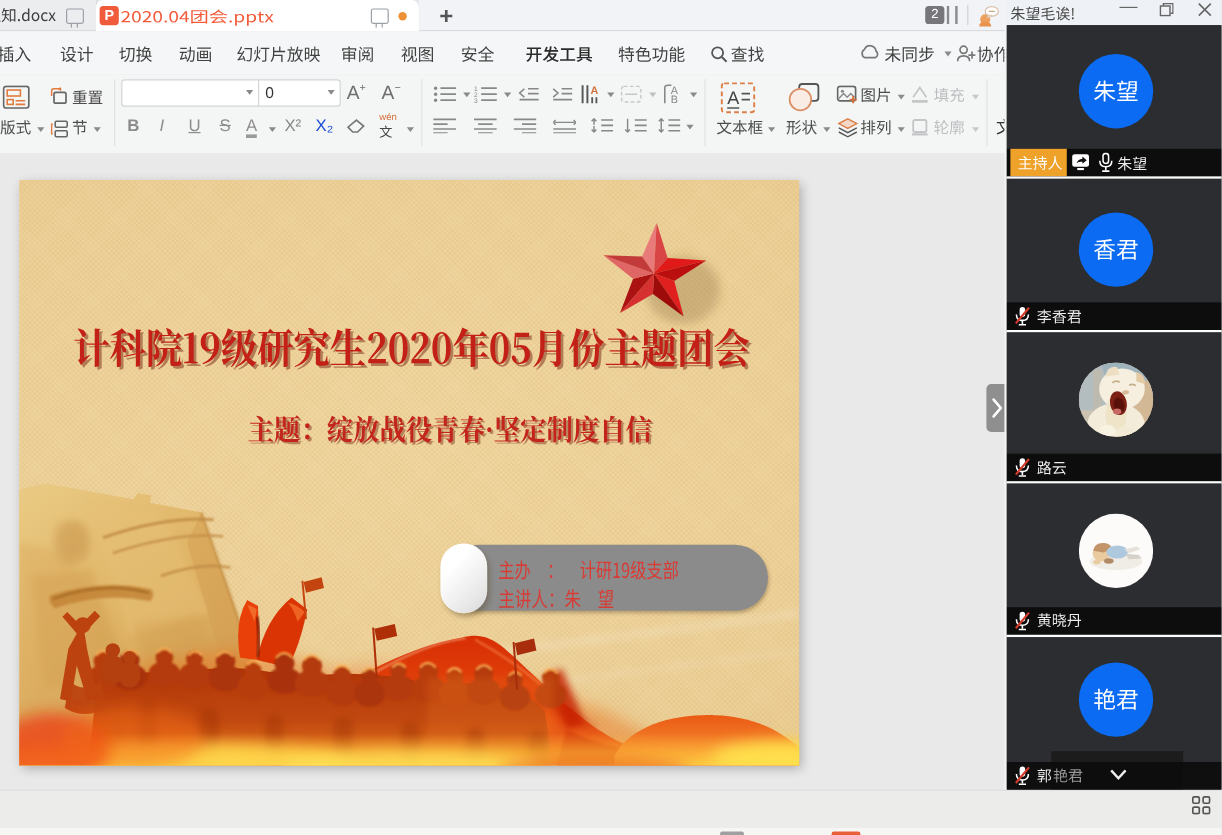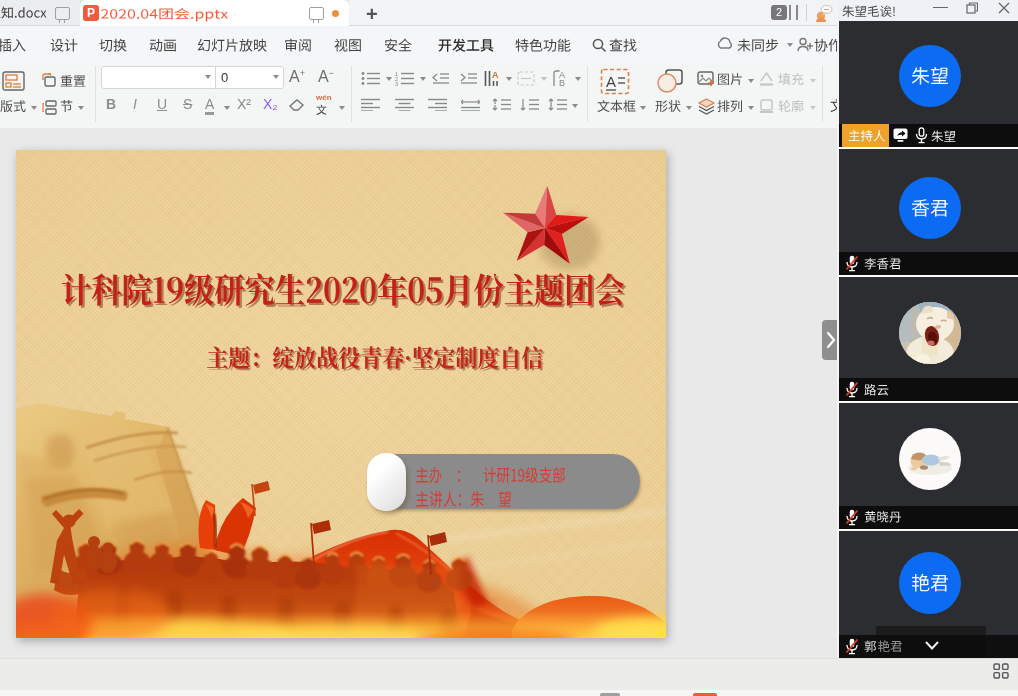--- a/index.html
+++ b/index.html
@@ -261,25 +261,25 @@
   <span class="abs" style="left:221px;top:8px;font-size:13px;color:#333;">0</span>
   <span class="caret abs" style="left:271px;top:13px;"></span>
   <span class="icn" style="left:289px;top:6px;font-size:16px;">A<sup style="font-size:9px;">+</sup></span>
   <span class="icn" style="left:318px;top:6px;font-size:16px;">A<sup style="font-size:9px;">−</sup></span>
   <span class="icn" style="left:106px;top:34px;font-size:14px;font-weight:bold;color:#8d8d8d;">B</span>
   <span class="icn" style="left:133px;top:34px;font-size:14px;font-style:italic;color:#8d8d8d;">I</span>
   <span class="icn" style="left:157px;top:34px;font-size:14px;text-decoration:underline;color:#8d8d8d;">U</span>
   <span class="icn" style="left:183px;top:34px;font-size:14px;text-decoration:line-through;color:#8d8d8d;">S</span>
   <span class="icn" style="left:205px;top:34px;font-size:14px;color:#8d8d8d;border-bottom:3px solid #999;">A</span><span class="caret abs" style="left:222px;top:44px;"></span>
   <span class="icn" style="left:237px;top:34px;font-size:14px;color:#888;">X²</span>
-  <span class="icn" style="left:263px;top:34px;font-size:14px;color:#8b5cf6;">X₂</span>
+  <span class="icn" style="left:263px;top:34px;font-size:14px;color:#1d4ed8;">X₂</span>
   <svg class="gicn" style="left:289px;top:37px;" width="17" height="13" viewBox="0 0 17 13">
       <path d="M5 11 L1 7 L8 1 L14 6 L9 11 Z" fill="none" stroke="#777" stroke-width="1.4"></path>
     </svg>
-  <span class="abs" style="left:316px;top:31px;font-size:8px;color:#d2703a;font-weight:bold;">wén</span>
+  <span class="abs" style="left:316px;top:31px;font-size:8px;color:#d2703a;font-weight:normal;">wén</span>
   <span class="caret abs" style="left:337px;top:44px;"></span>
   <div class="tsep" style="left:351px;"></div>
   
   <svg class="gicn" style="left:361px;top:9px;" width="20" height="15" viewBox="0 0 20 15">
       <circle cx="2" cy="2.5" r="1.4" fill="#888"></circle>
       <circle cx="2" cy="7.5" r="1.4" fill="#888"></circle>
       <circle cx="2" cy="12.5" r="1.4" fill="#888"></circle>
       <line x1="6" y1="2.5" x2="19" y2="2.5" stroke="#888" stroke-width="1.4"></line>
       <line x1="6" y1="7.5" x2="19" y2="7.5" stroke="#888" stroke-width="1.4"></line>
       <line x1="6" y1="12.5" x2="19" y2="12.5" stroke="#888" stroke-width="1.4"></line>

